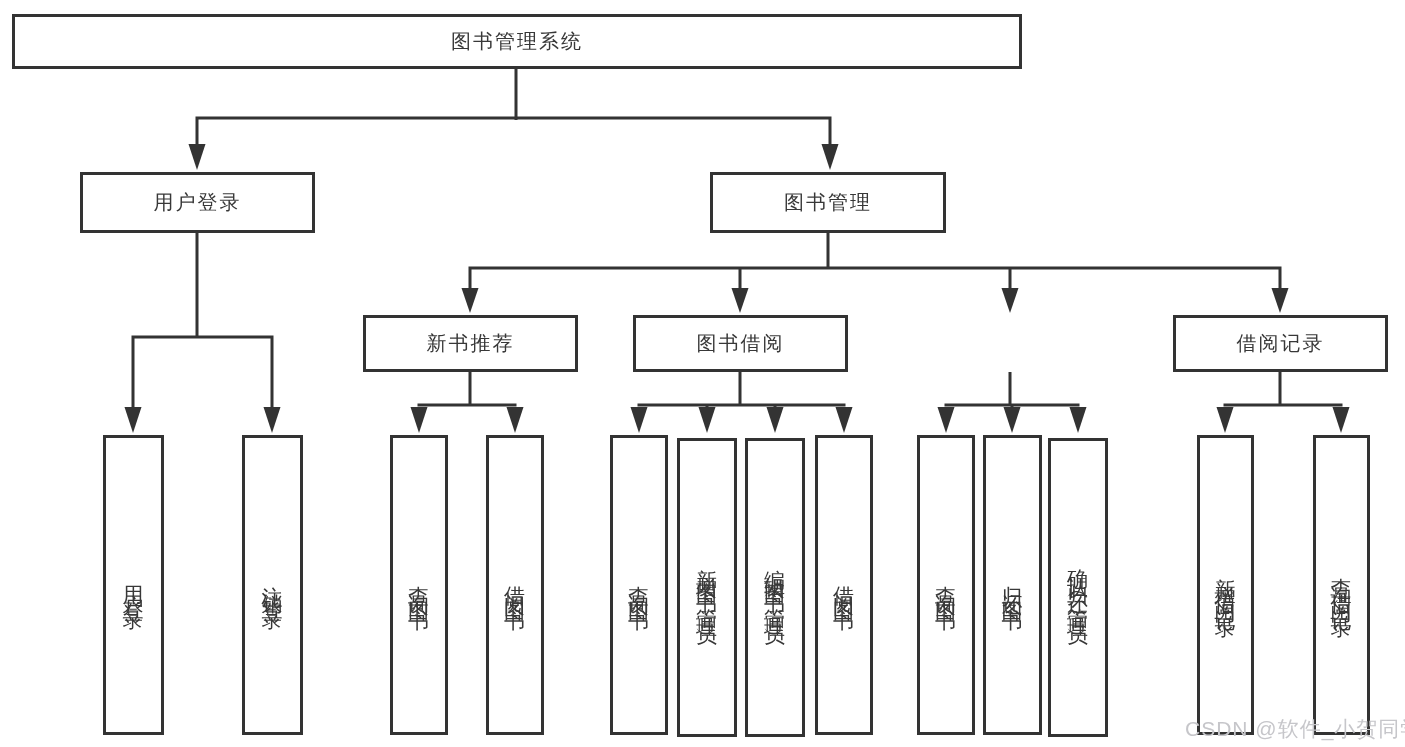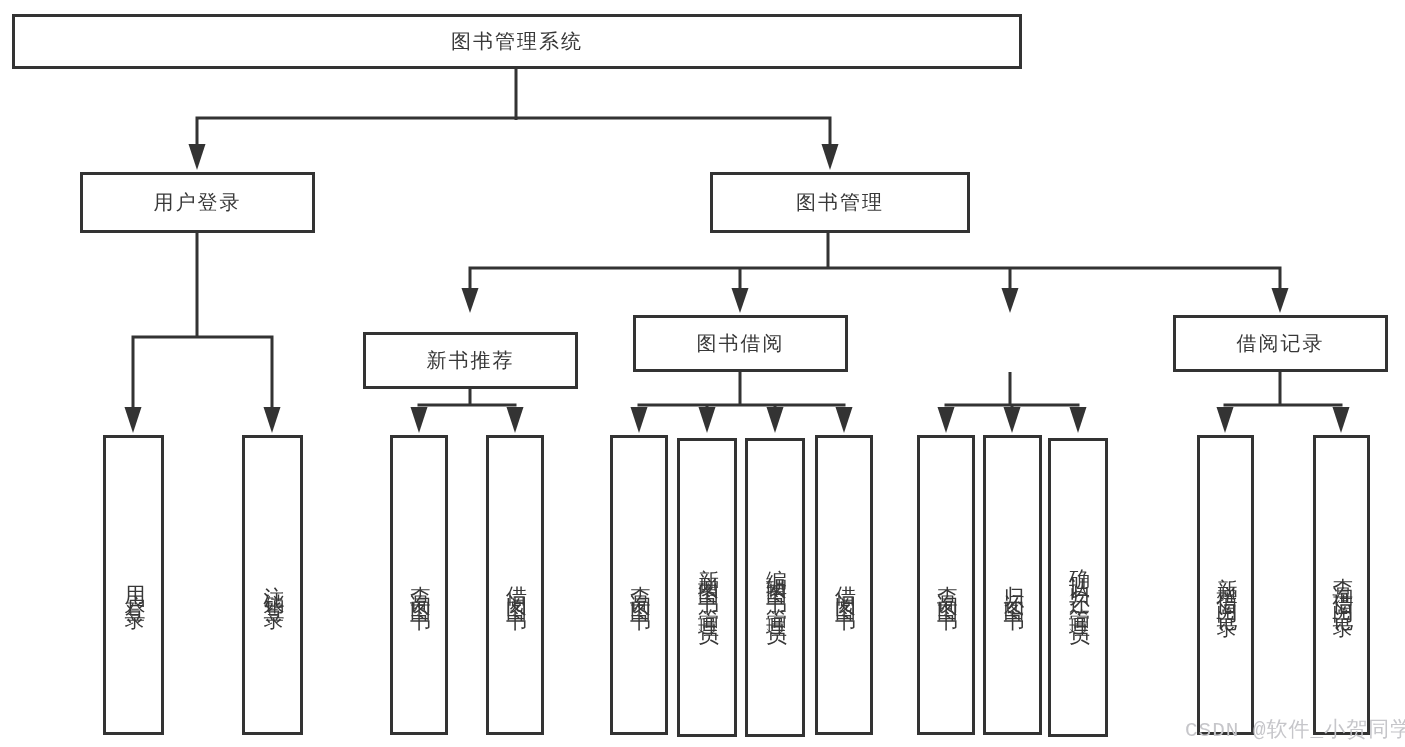--- a/index.html
+++ b/index.html
@@ -4,21 +4,21 @@
 <style>
   * { margin:0; padding:0; box-sizing:border-box; }
   html,body { background:#ffffff; }
   body {
     width:1405px; height:747px;
     font-family:"Liberation Sans", sans-serif;
     color:#383838;
   }
   .canvas {
     position:relative; width:1405px; height:747px;
-    background:#ffffff; overflow:hidden;font-family:Liberation Mono, monospace;
+    background:#ffffff; overflow:hidden;
   }
   .connectors { position:absolute; left:0; top:0; width:1405px; height:747px; }
   .box {
     position:absolute;
     background:#ffffff;
     border:3px solid #333333;
     display:flex; align-items:center; justify-content:center;
     color:#383838;
     z-index:2;
   }
@@ -91,23 +91,23 @@
       <polygon points="1003.5,407 1020.5,407 1012,433"></polygon>
       <polygon points="1069.5,407 1086.5,407 1078,433"></polygon>
       <polygon points="1216.5,407 1233.5,407 1225,433"></polygon>
       <polygon points="1332.5,407 1349.5,407 1341,433"></polygon>
     </g>
   </svg>
 
   <div class="box hnode" style="left:12px; top:14px; width:1010px; height:55px;">图书管理系统</div>
 
   <div class="box hnode" style="left:80px; top:172px; width:235px; height:61px;">用户登录</div>
-  <div class="box hnode" style="left:710px; top:172px; width:260px; height:61px;">图书管理</div>
+  <div class="box hnode" style="left:710px; top:172px; width:236px; height:61px;">图书管理</div>
 
-  <div class="box hnode" style="left:363px; top:315px; width:215px; height:57px;margin-top:17px;">新书推荐</div>
+  <div class="box hnode" style="left:363px; top:315px; width:215px; height:57px;">新书推荐</div>
   <div class="box hnode" style="left:633px; top:315px; width:215px; height:57px;">图书借阅</div>
   <div class="box hnode" style="left:1173px; top:315px; width:215px; height:57px;">借阅记录</div>
 
   <div class="box leaf" style="left:103px; top:435px; width:61px; height:300px;">用户登录</div>
   <div class="box leaf" style="left:242px; top:435px; width:61px; height:300px;">注销登录</div>
 
   <div class="box leaf" style="left:390px; top:435px; width:58px; height:300px;">查询图书</div>
   <div class="box leaf" style="left:486px; top:435px; width:58px; height:300px;">借阅图书</div>
 
   <div class="box leaf" style="left:610px; top:435px; width:58px; height:300px;">查询图书</div>

